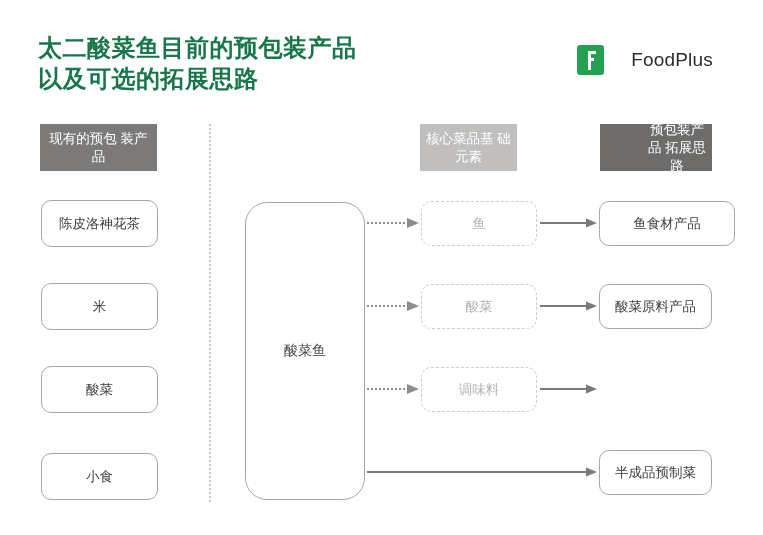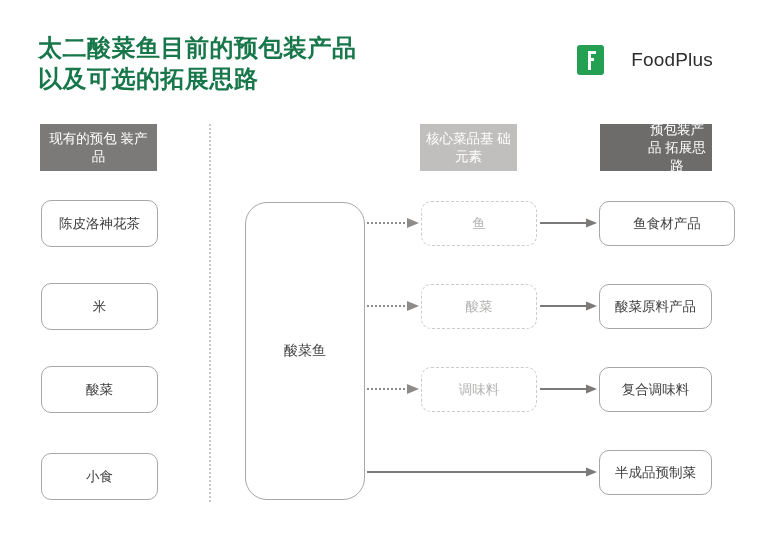--- a/index.html
+++ b/index.html
@@ -267,16 +267,15 @@
 
   <div class="arrow a-long">
     <svg width="230" height="12" viewBox="0 0 230 12">
       <line x1="0" y1="6" x2="220" y2="6" stroke="#7c7a79" stroke-width="2"></line>
       <polygon points="219,1.5 230,6 219,10.5" fill="#7c7a79"></polygon>
     </svg>
   </div>
 
   <div class="node node-solid n-r1">鱼食材产品</div>
   <div class="node node-solid n-r2">酸菜原料产品</div>
-  <div class="node node-solid n-r3">复合调味料</div>
   <div class="node node-solid n-r4">半成品预制菜</div>
 
 </div>
 
 </body></html>

